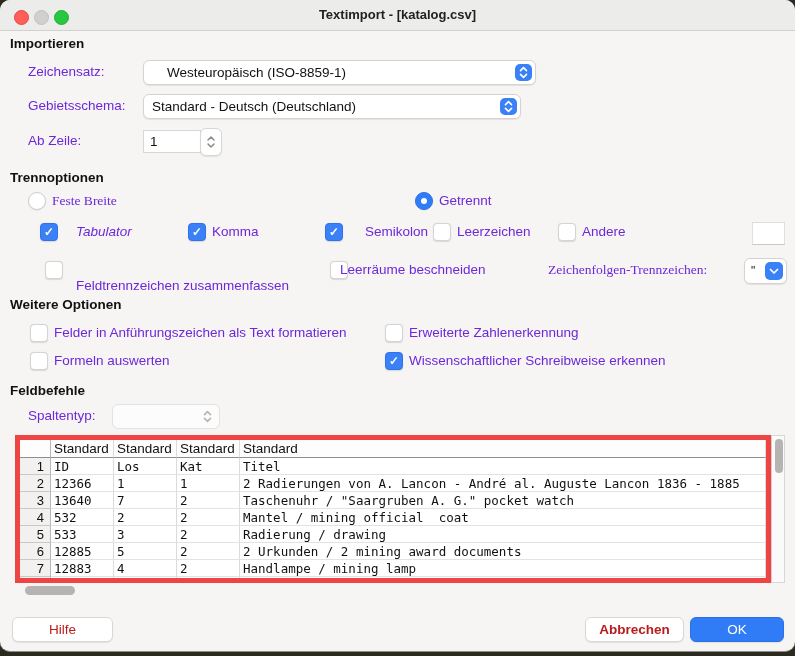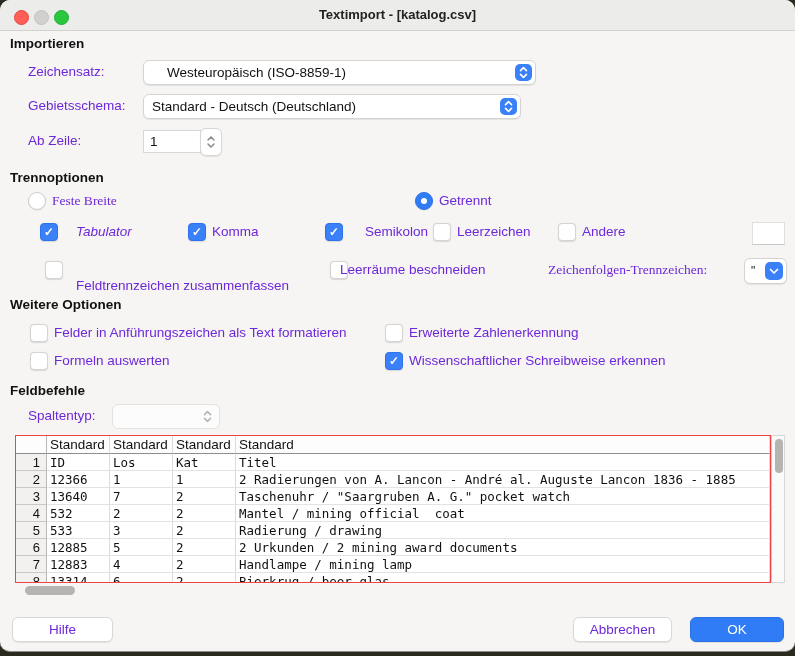--- a/index.html
+++ b/index.html
@@ -67,21 +67,21 @@
   .radio.selected{background:#2f7cf6;border-color:#2a71e8;}
   .radio.selected::after{
     content:"";position:absolute;left:5px;top:5px;width:6px;height:6px;border-radius:50%;background:#fff;
   }
   .smallinput{
     position:absolute;background:#fff;border:1px solid #e0dfde;border-bottom:1px solid #c9c8c7;
   }
   
   .tablewrap{
     position:absolute;left:15px;top:435px;width:756px;height:148px;
-    background:#fff;border:1px solid #ef4444;overflow:hidden;box-sizing:border-box;
+    background:#fff;border:5px solid #ef4444;overflow:hidden;box-sizing:border-box;
   }
   .trow{display:flex;height:17px;}
   .trow.header{height:18px;}
   .tcell{
     box-sizing:border-box;border-right:1px solid #dcdbda;border-bottom:1px solid #e4e3e2;
     font-size:13px;white-space:pre;overflow:hidden;padding:0 3px;line-height:17px;color:#111;
   }
   .tcell.num{
     width:31px;background:#f2f1f0;border-right:1px solid #b9b8b7;border-bottom:1px solid #c9c8c7;
     text-align:right;padding-right:6px;font-family:"Liberation Sans",sans-serif;
@@ -96,21 +96,21 @@
     position:absolute;left:771px;top:435px;width:14px;height:148px;
     background:#fafafa;border:1px solid #d8d7d6;border-left:1px solid #d0cfce;box-sizing:border-box;
   }
   .vthumb{position:absolute;left:2.5px;top:3px;width:8px;height:34px;border-radius:4px;background:#b5b4b3;}
   .hscroll{position:absolute;left:15px;top:585px;width:756px;height:12px;}
   .hthumb{position:absolute;left:10px;top:1px;width:50px;height:9px;border-radius:5px;background:#b5b4b3;}
   
   .pushbtn{
     position:absolute;height:23px;border-radius:6px;background:#ffffff;
     border:1px solid #d9d8d7;box-shadow:0 1px 1px rgba(0,0,0,0.08);
-    font-size:13.5px;color:#6d28d9;display:flex;align-items:center;justify-content:center;
+    font-size:13.5px;color:#b91c1c;display:flex;align-items:center;justify-content:center;
   }
   .pushbtn.primary{background:#2f7cf6;border-color:#2a71e8;color:#ffffff;}
   .chev{display:block;}
 </style>
 </head>
 <body>
 
 <div class="window">
 
   <div class="titlebar">
@@ -274,16 +274,16 @@
     </div>
   </div>
   <div class="vscroll">
     <div class="vthumb"></div>
   </div>
   <div class="hscroll">
     <div class="hthumb"></div>
   </div>
 
   <div class="pushbtn" style="left:12px;top:617px;width:99px;">Hilfe</div>
-  <div class="pushbtn" style="left:573px;top:617px;width:97px;">Abbrechen</div>
+  <div class="pushbtn" style="left:585px;top:617px;width:97px;font-weight:bold;">Abbrechen</div>
   <div class="pushbtn primary" style="left:690px;top:617px;width:92px;">OK</div>
 
 </div>
 
 </body></html>

